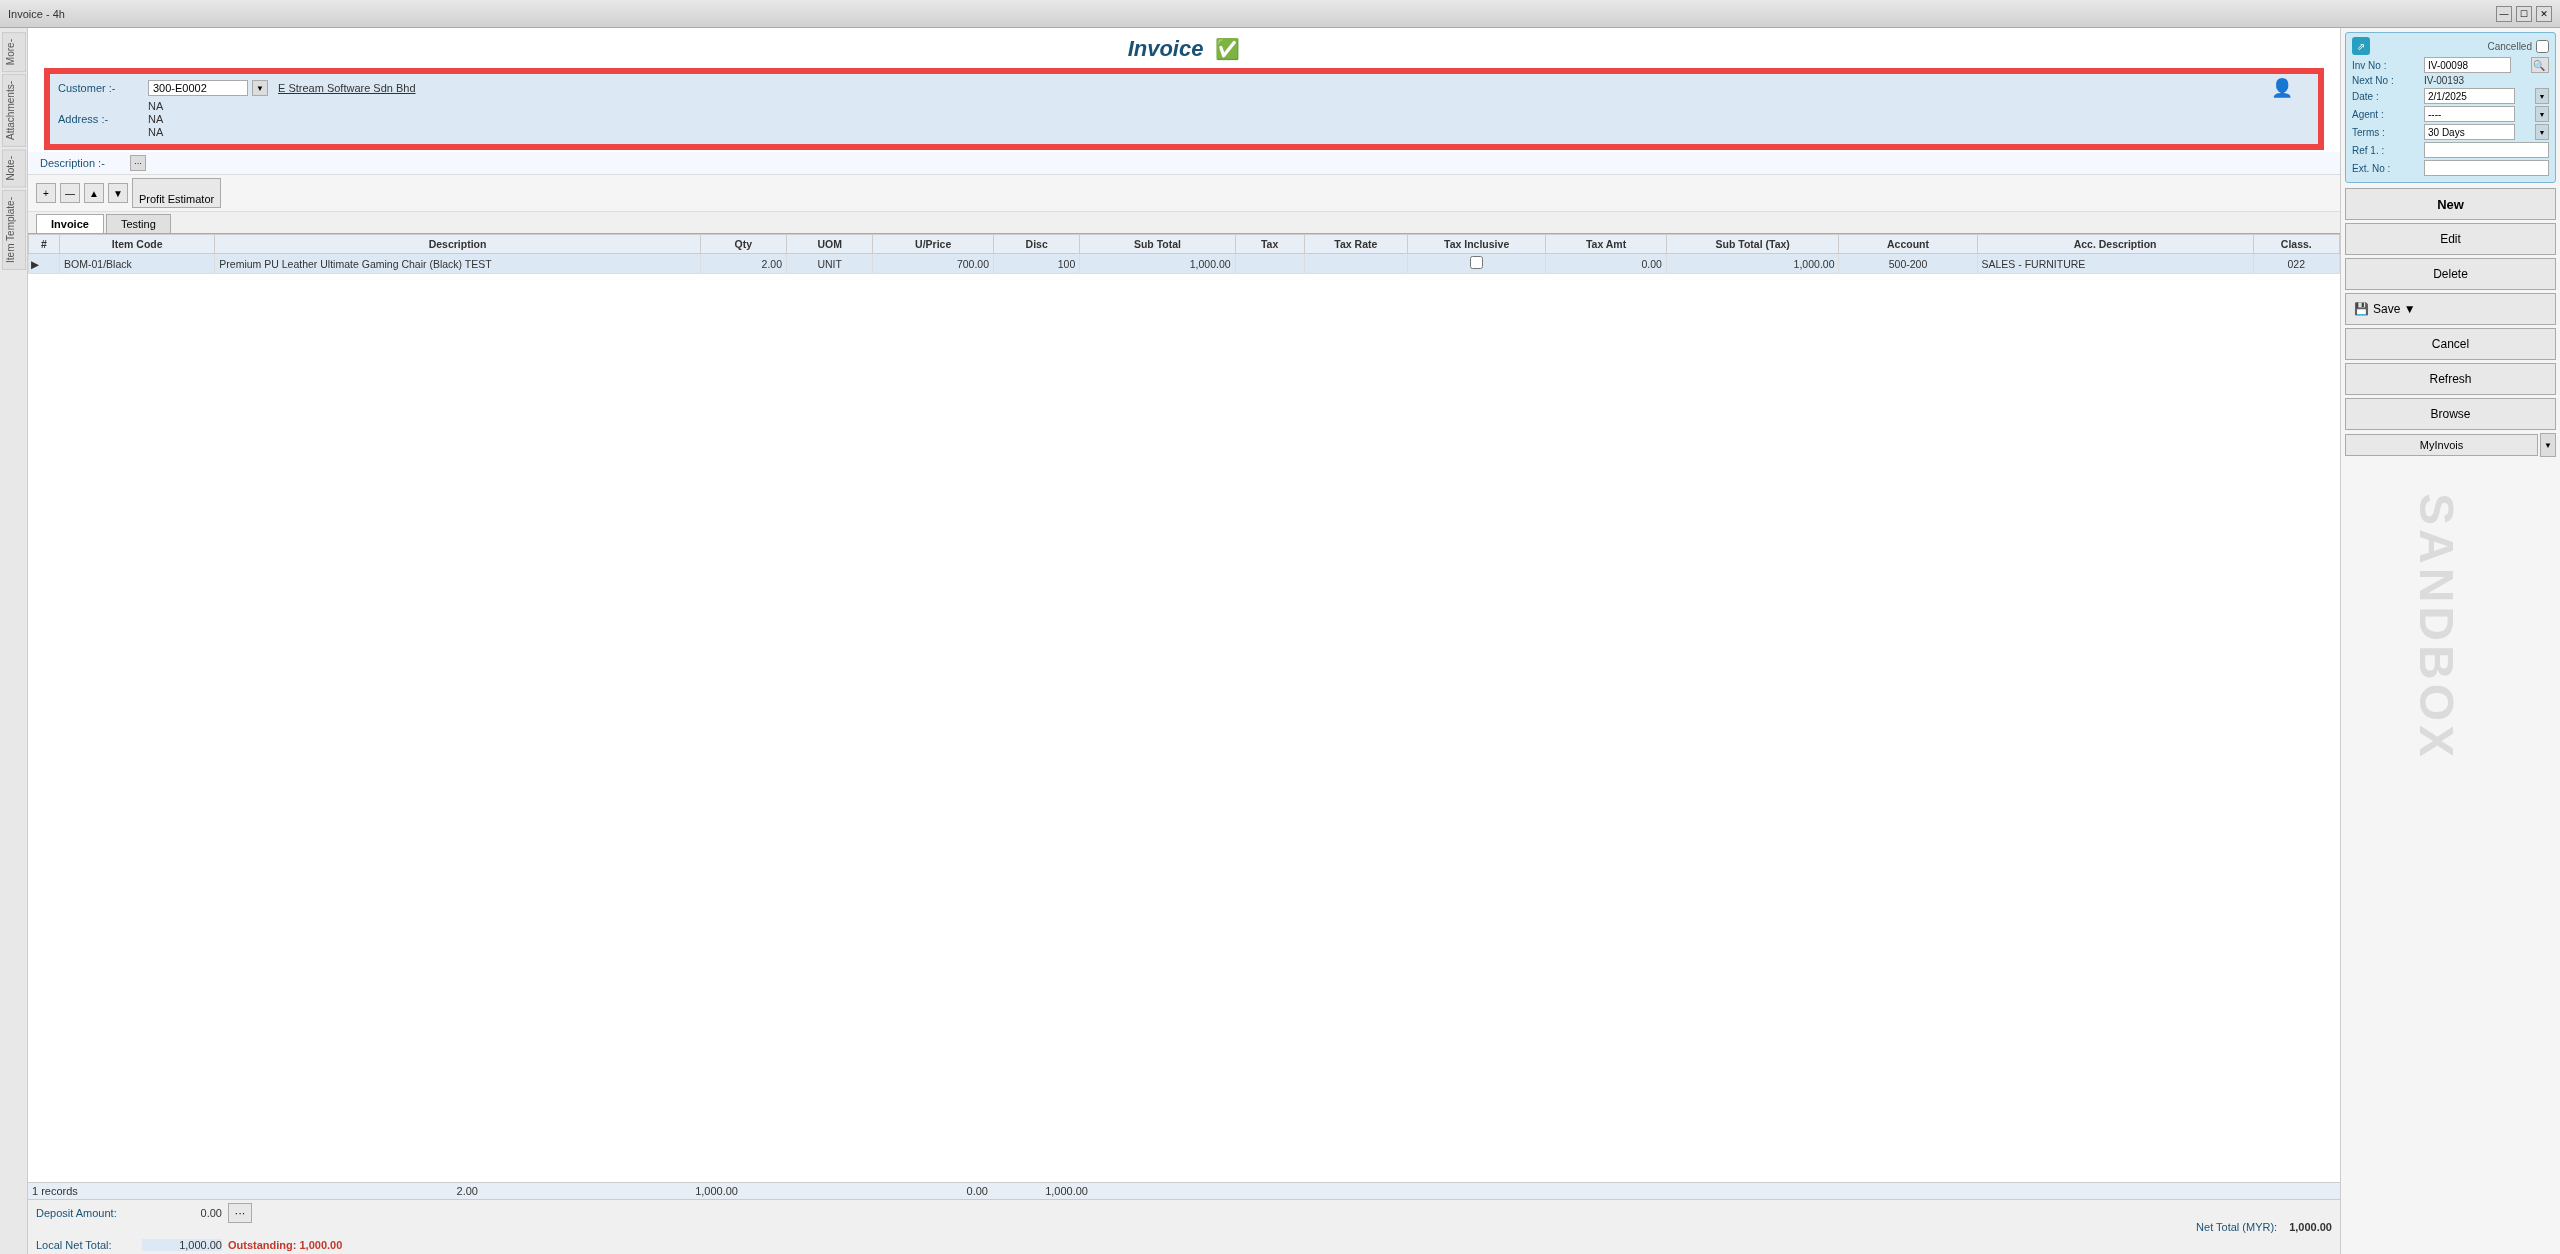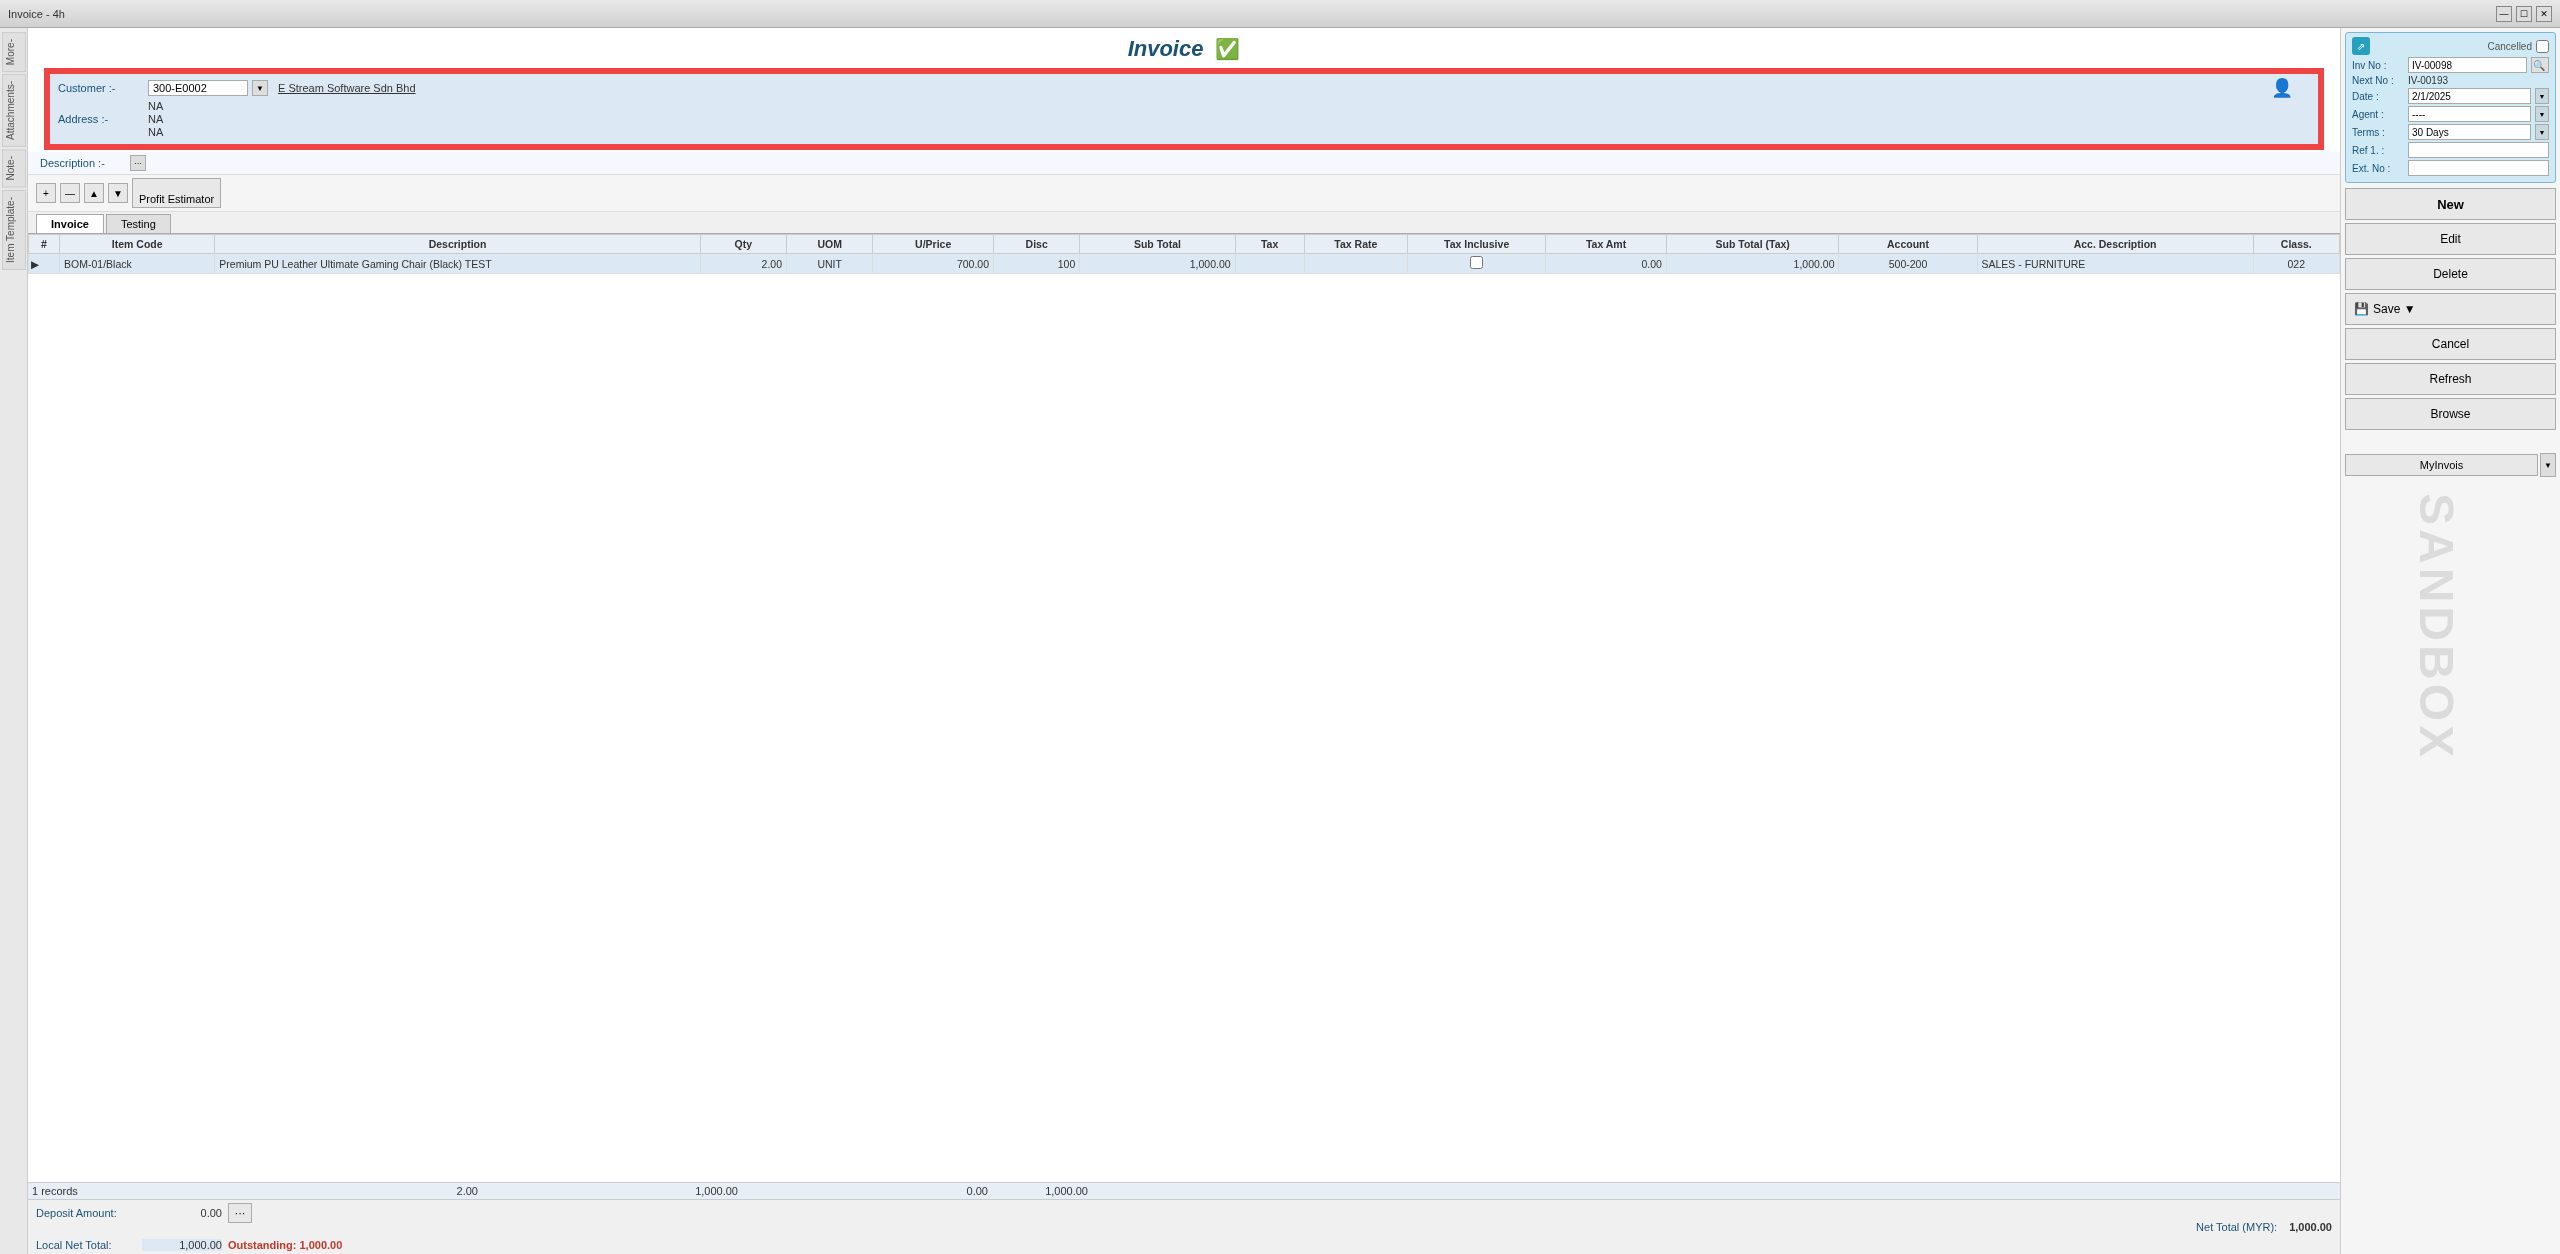--- a/index.html
+++ b/index.html
@@ -400,21 +400,21 @@
       display: flex;
       align-items: center;
       gap: 4px;
       font-size: 10px;
       color: #555;
     }
     .info-form-row {
       display: flex;
       align-items: center;
       margin-bottom: 2px;
-      gap: 4px;
+      gap: 20px;
     }
     .info-form-label {
       color: #1a5276;
       font-size: 10px;
       width: 52px;
       flex-shrink: 0;
     }
     .info-form-value {
       font-size: 10px;
       color: #333;
@@ -463,21 +463,20 @@
       letter-spacing: 4px;
       pointer-events: none;
       white-space: nowrap;
     }
 
     
     .myinvois-row {
       display: flex;
       align-items: center;
       gap: 2px;
-      margin-top: 20px;
     }
     .myinvois-btn {
       background: #e8e8e8;
       border: 1px solid #aaa;
       padding: 4px 8px;
       font-size: 11px;
       cursor: pointer;
       flex: 1;
     }
     .myinvois-dropdown {

